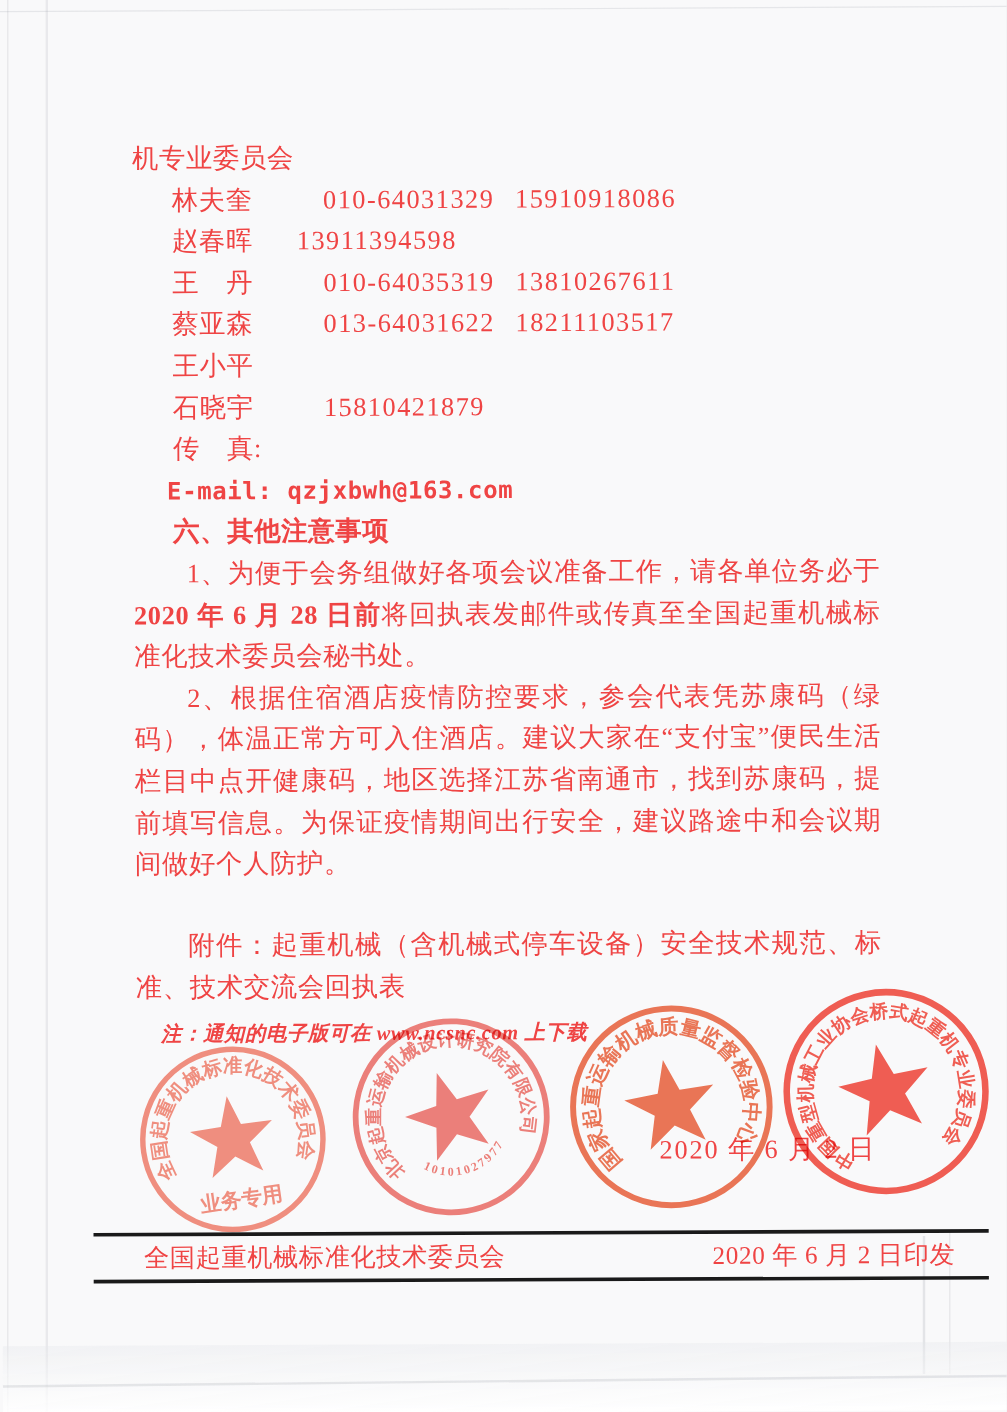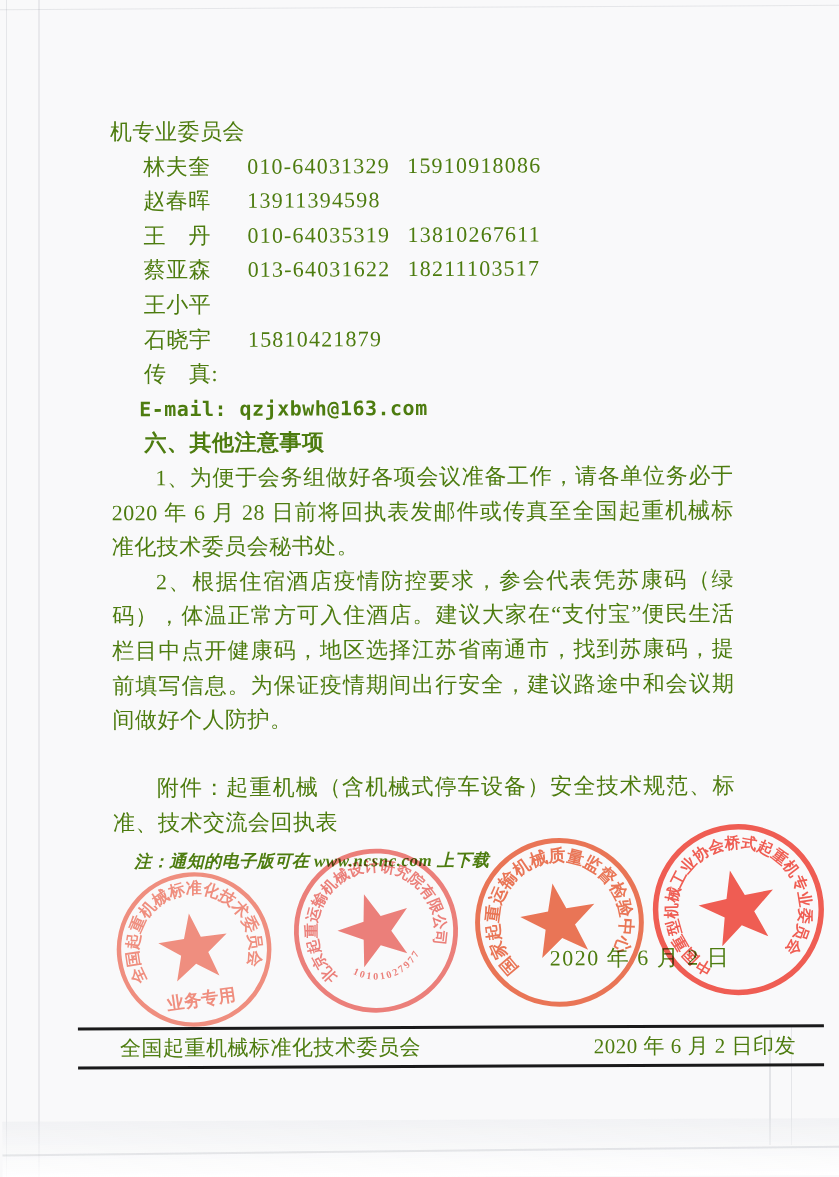--- a/index.html
+++ b/index.html
@@ -1,19 +1,19 @@
 <!DOCTYPE html>
 <html><head>
 <meta charset="utf-8">
 <style>
   html,body{margin:0;padding:0;background:#e9eaec;}
   .page{
     position:relative;width:839px;height:1177px;margin:0 auto;
     background:#f9f9fa;overflow:hidden;
-    font-family:"Liberation Serif","DejaVu Serif",serif;color:#4d7c0f;
+    font-family:"Liberation Serif","DejaVu Serif",serif;color:#ef4444;
   }
   .scan{position:absolute;inset:0;transform:rotate(-0.25deg);transform-origin:50% 50%;}
 
   
   .edge{position:absolute;background:rgba(140,145,155,.18);pointer-events:none;}
   .edge.v1{left:6px;top:0;width:1px;height:100%;}
   .edge.v2{left:38px;top:0;width:2px;height:100%;background:rgba(140,145,155,.14);}
   .edge.v3{left:769px;top:1030px;width:2px;height:115px;background:rgba(140,145,155,.20);}
   .edge.v4{left:791px;top:1025px;width:1px;height:120px;}
   .edge.h1{left:0;top:7px;width:100%;height:1px;transform:rotate(-0.3deg);}
@@ -21,29 +21,29 @@
   .bottom-wash{position:absolute;left:0;top:1120px;width:100%;height:57px;
     background:linear-gradient(180deg,rgba(228,230,234,.35),rgba(255,255,255,.9));pointer-events:none;}
 
   .content{
     position:absolute;left:112px;top:114px;width:622px;
     font-size:22px;line-height:34.6px;letter-spacing:.5px;
   }
   .intro-line{margin:0;}
   .contact-row{display:flex;margin-left:33px;}
   .c-name{width:104px;flex:none;}
-  .c-phone{width:160px;flex:none;letter-spacing:1.2px;}
+  .c-phone{width:160px;flex:none;letter-spacing:1.2px;margin-left:22px;}
   .c-mobile{flex:1;letter-spacing:1.2px;}
   .email-line{
     margin-left:28px;font-family:"DejaVu Sans Mono","Liberation Mono",monospace;
     font-weight:bold;font-size:20px;letter-spacing:.5px;
   }
   .sec-heading{margin-left:33px;font-weight:bold;}
   p.para{margin:0;text-indent:2em;text-align:justify;}
-  .bold{font-weight:normal;}
+  .bold{font-weight:bold;}
 
   .attachment{
     position:absolute;left:112px;top:770px;width:622px;
     font-size:22px;line-height:34.6px;text-indent:2em;text-align:justify;letter-spacing:.5px;
   }
   .note-line{
     position:absolute;left:133px;top:849px;
     font-size:17px;font-weight:bold;font-style:italic;letter-spacing:.5px;
   }
   .date-line{

